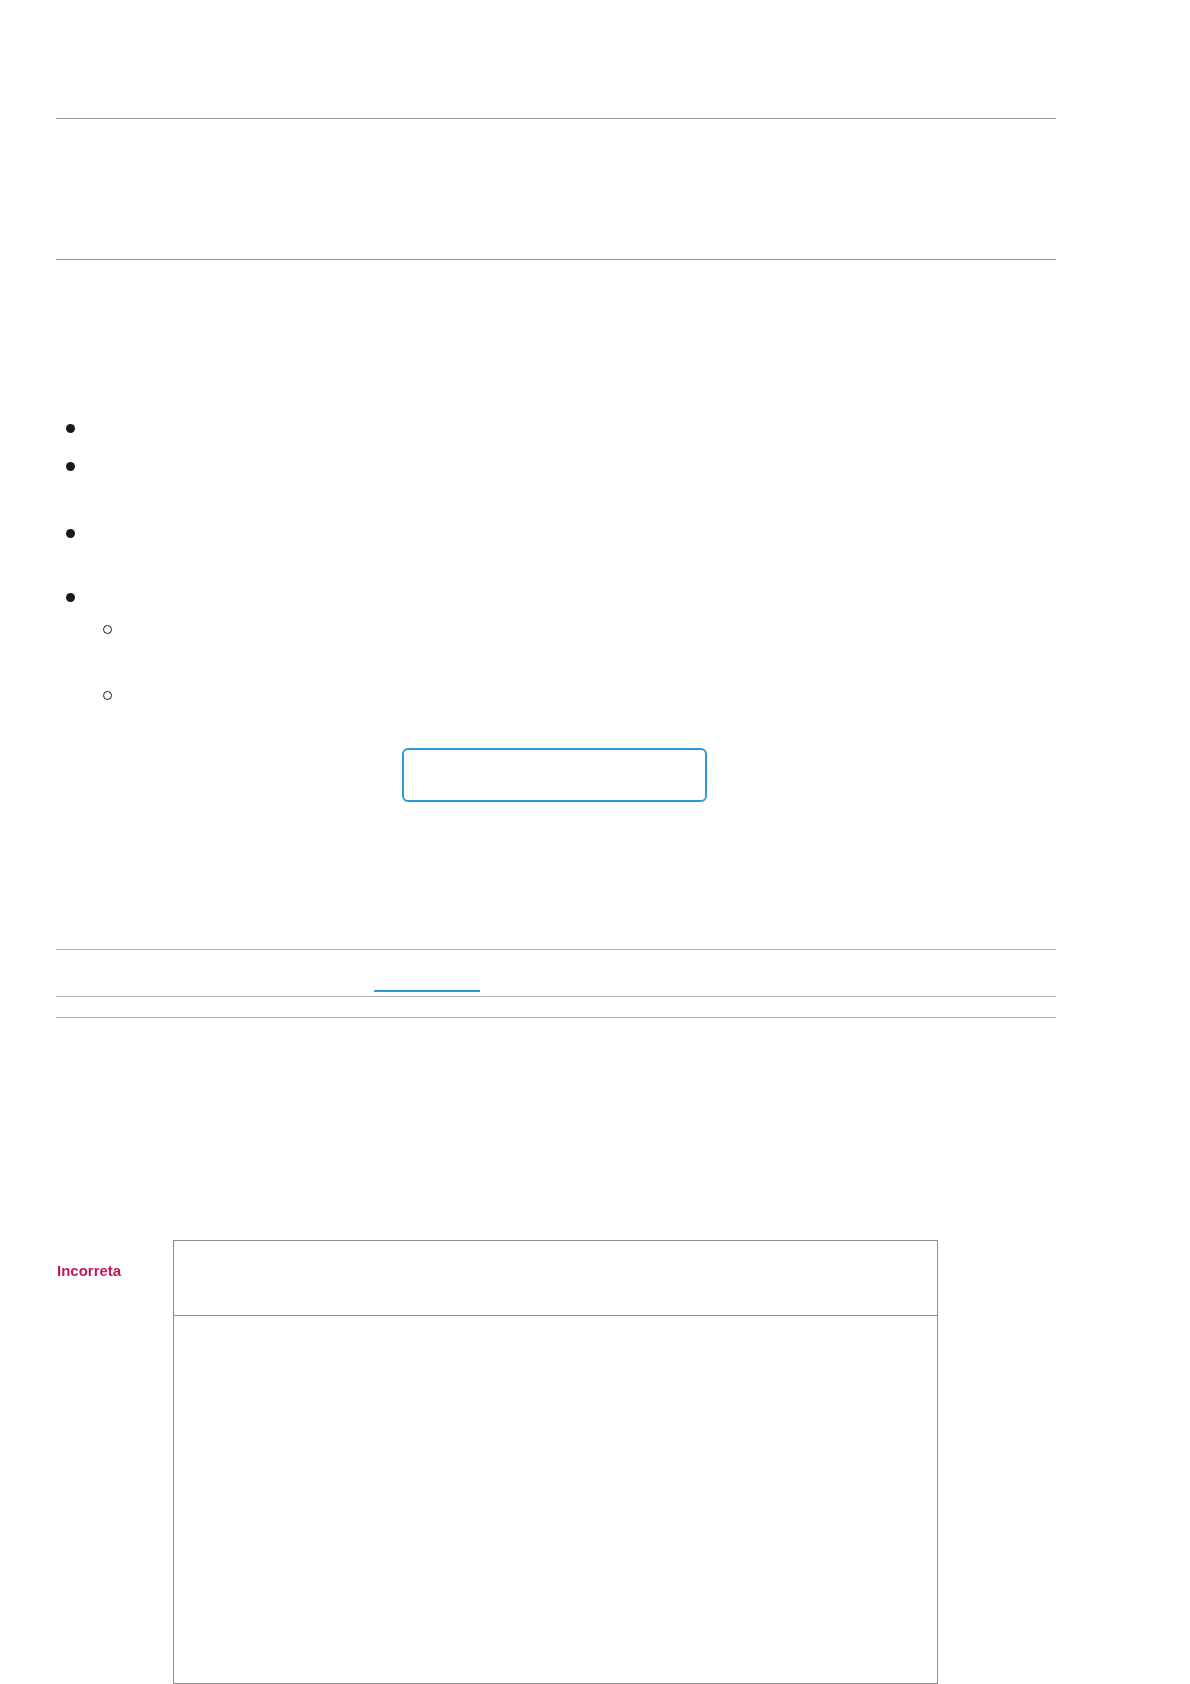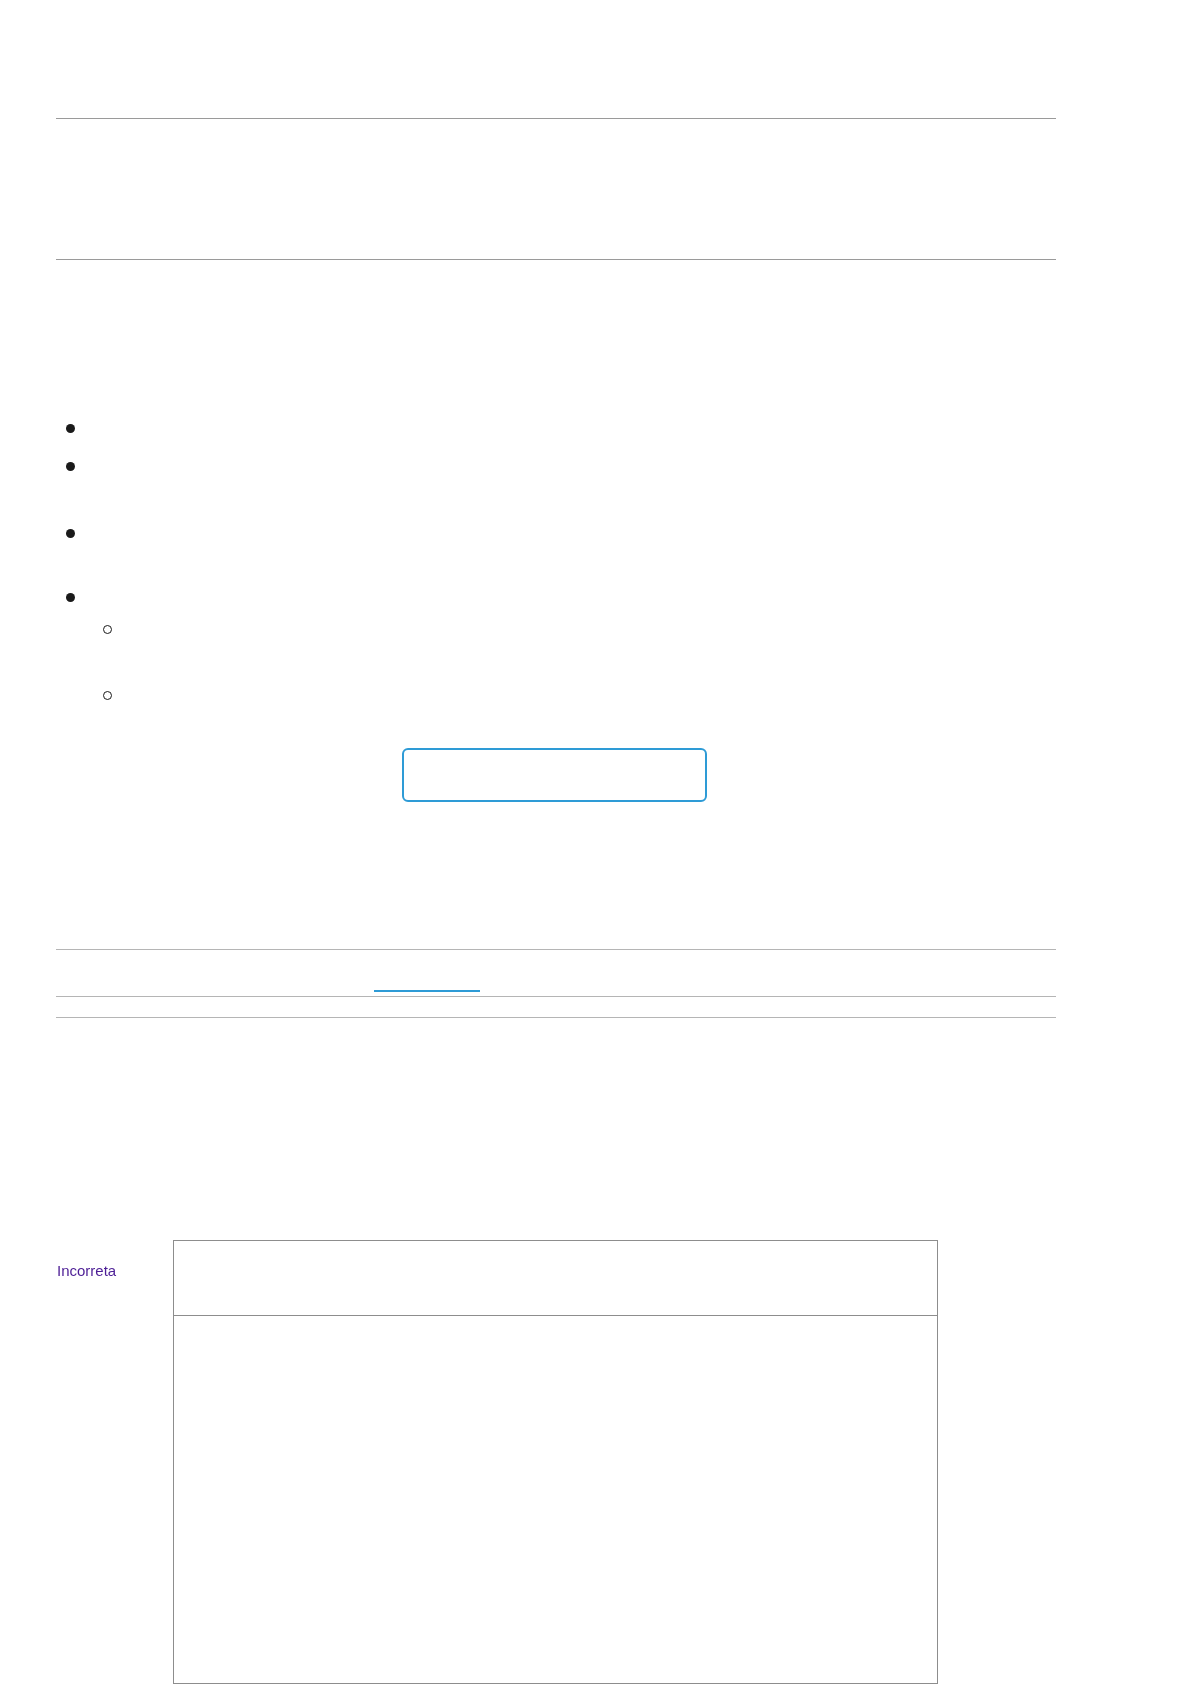--- a/index.html
+++ b/index.html
@@ -94,22 +94,22 @@
     padding-bottom: 2px;
     height: 16px;
   }
 
   
   .figure-label {
     position: absolute;
     left: 57px;
     top: 1262px;
     font-size: 15px;
-    font-weight: normal;
-    color: #4c1d95;
+    font-weight: bold;
+    color: #be185d;
   }
   .table-outer {
     position: absolute;
     left: 173px;
     top: 1240px;
     width: 765px;
     height: 444px;
     border: 1px solid #8d8d8d;
     border-top: 1px solid #8d8d8d;
     box-sizing: border-box;

